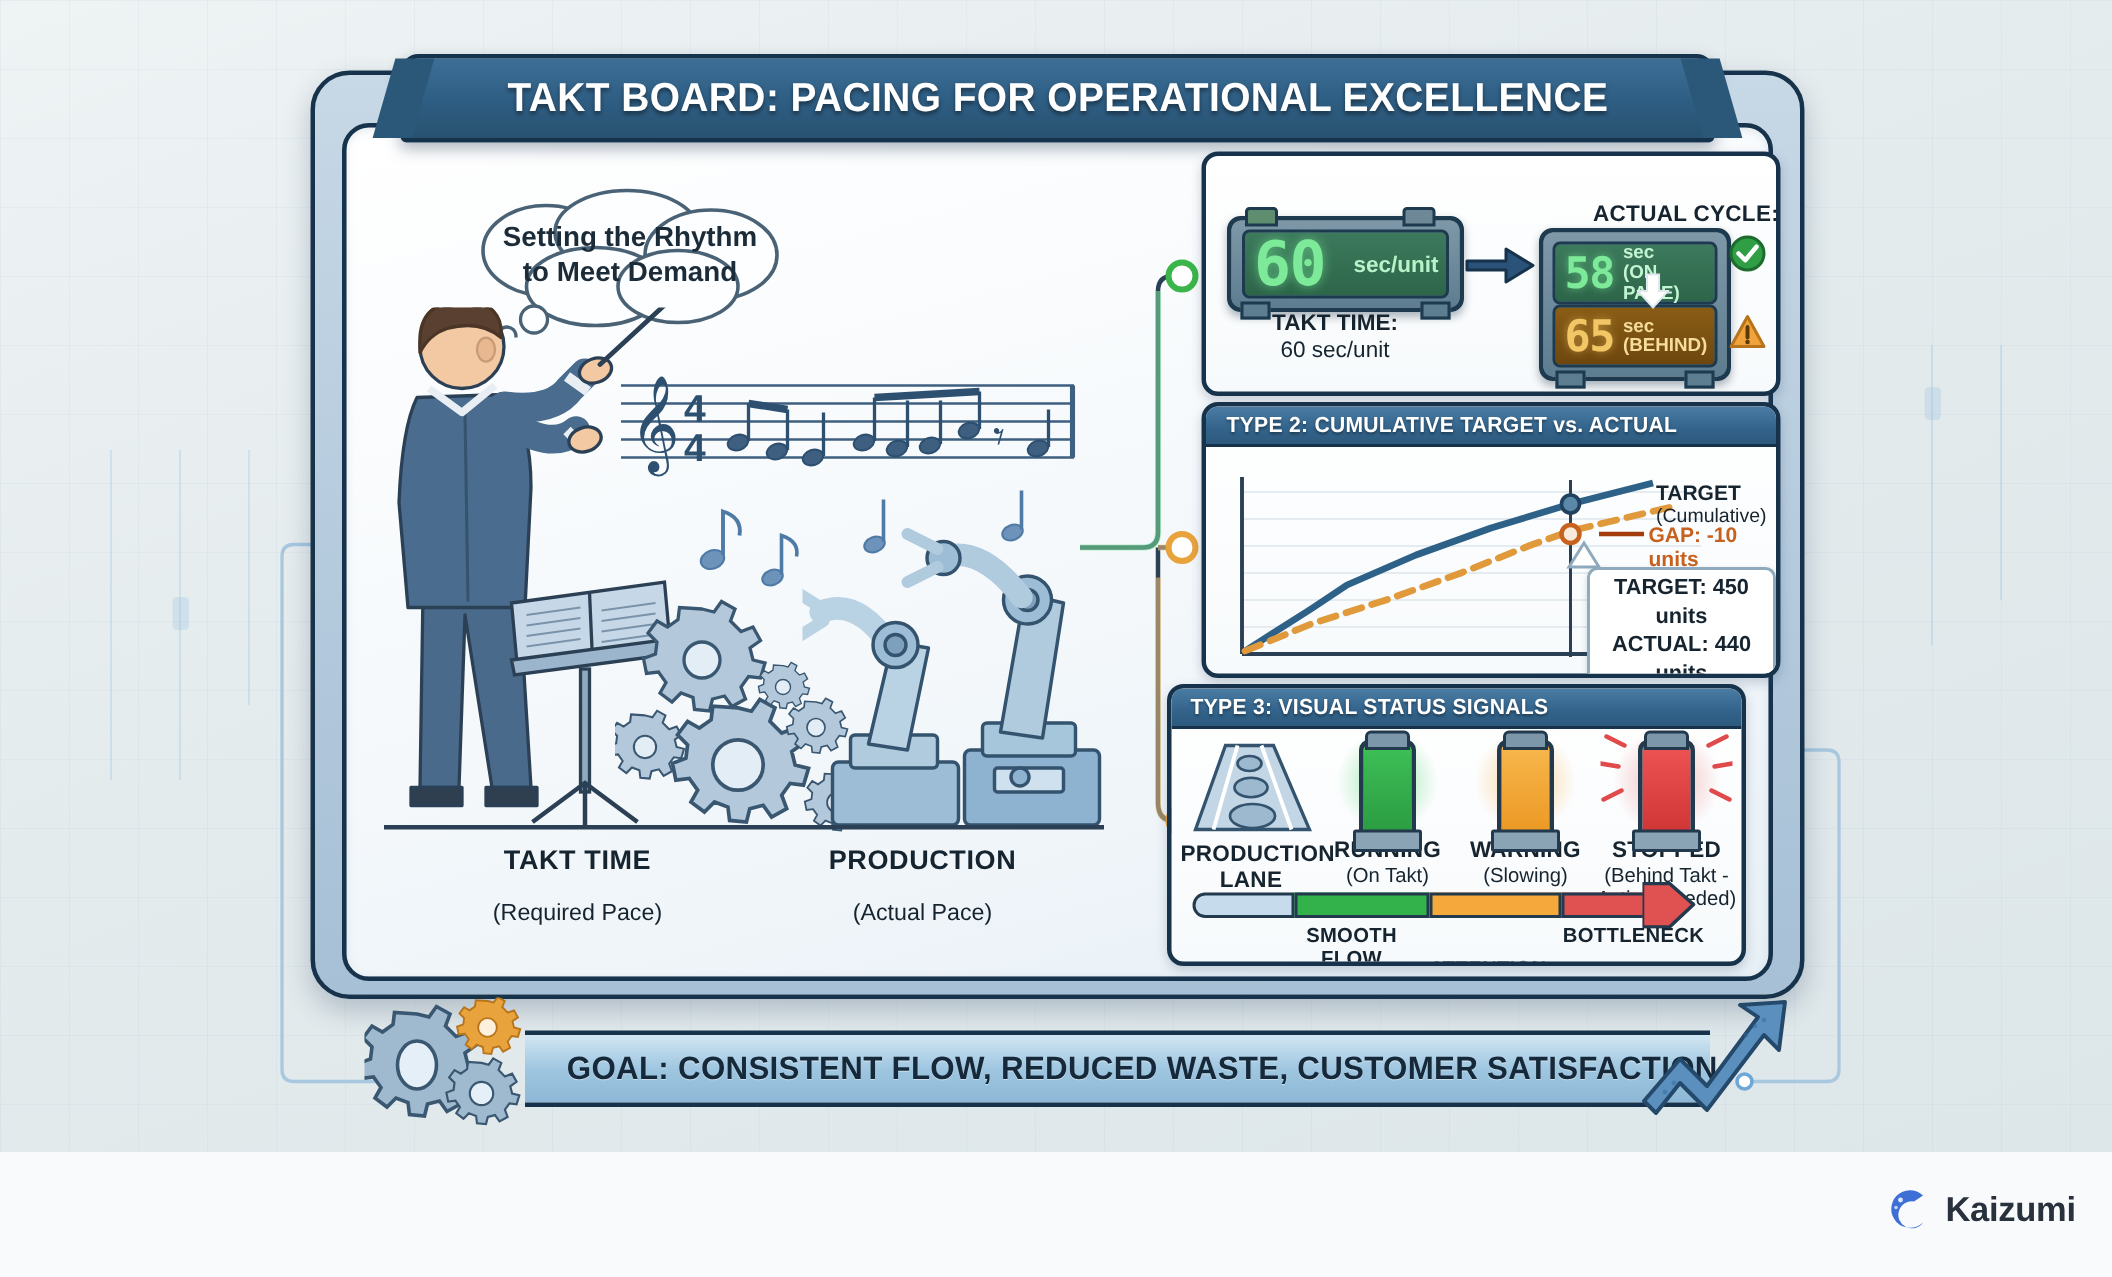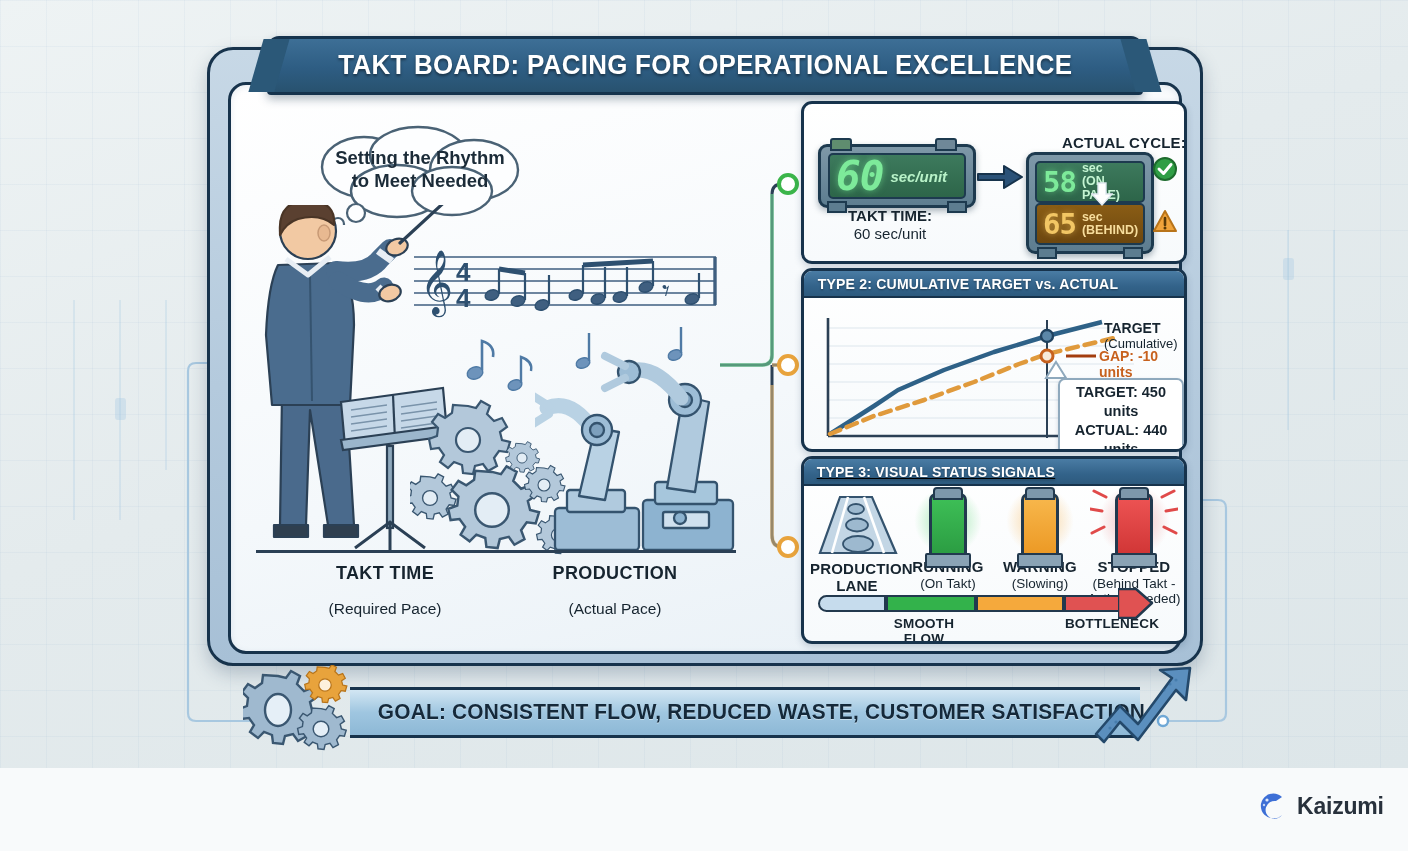--- a/index.html
+++ b/index.html
@@ -97,21 +97,21 @@
     background:linear-gradient(180deg,#4a7ca4 0%,#33638a 60%,#2d5a7e 100%);
     border-bottom:2px solid #17334c;
     display:flex;align-items:center;padding-left:9px;
   }
   .panel-head span{
     color:#fff;font-size:14.5px;font-weight:bold;letter-spacing:.2px;
     text-shadow:0 1px 2px rgba(0,0,0,.4);transform:scaleX(.97);
   }
   #panel1{left:801px;top:101px;width:380px;height:157px;}
   #panel2{left:801px;top:268px;width:380px;height:178px;}
-  #panel3{left:801px;top:456px;width:380px;height:182px;text-decoration:underline;}
+  #panel3{left:778px;top:456px;width:380px;height:182px;}
 
   
   .clock{
     position:absolute;border:3px solid #1d3a4f;border-radius:9px;
     background:linear-gradient(180deg,#7e98a8 0%,#5d7d90 100%);
     box-shadow:0 3px 6px rgba(20,45,65,.35);
   }
   .clock-screen{
     position:absolute;border-radius:5px;display:flex;align-items:center;
   }
@@ -218,21 +218,21 @@
       <ellipse cx="95" cy="66" rx="46" ry="26"></ellipse>
       <ellipse cx="150" cy="66" rx="40" ry="24"></ellipse>
     </g>
     <g fill="#fdfeff" stroke="#4a6275" stroke-width="2.2">
       <circle cx="54" cy="88" r="9"></circle>
       <circle cx="36" cy="99" r="6"></circle>
     </g>
   </svg>
   <div id="thought-text">
     <div>Setting the Rhythm</div>
-    <div>to Meet Needed</div>
+    <div>to Meet Demand</div>
   </div>
 
   <svg style="position:absolute;left:0px;top:110px;" width="200" height="350">
     <g stroke="#2b4055" stroke-width="2.2" stroke-linejoin="round">
 
       <path d="M32,190 L30,320 L56,320 L60,205 L78,320 L104,320 L96,190 Z" fill="#4a6a8c"></path>
 
       <path d="M24,320 L58,320 L58,332 L24,332 Z" fill="#2f3f4f"></path>
       <path d="M74,320 L108,320 L108,332 L74,332 Z" fill="#2f3f4f"></path>
 
@@ -398,26 +398,26 @@
   </g>
   <circle cx="68" cy="34" r="9" fill="#ffffff" stroke="#3bb54a" stroke-width="4"></circle>
   <circle cx="68" cy="215" r="9" fill="#ffffff" stroke="#e8a33c" stroke-width="4"></circle>
   <circle cx="68" cy="397" r="9" fill="#ffffff" stroke="#e8a33c" stroke-width="4"></circle>
 </svg>
 
 <div class="panel" id="panel1">
 
   <div id="actual-cycle-label">ACTUAL CYCLE:</div>
 
-  <div class="clock" style="left:14px;top:40px;width:152px;height:58px;font-style:italic;">
+  <div class="clock" style="left:14px;top:40px;width:152px;height:58px;">
     <div style="position:absolute;left:9px;top:-9px;width:18px;height:9px;background:#5f8d6f;border:2px solid #1d3a4f;border-radius:3px 3px 0 0;"></div>
     <div style="position:absolute;right:16px;top:-9px;width:18px;height:9px;background:#6f8898;border:2px solid #1d3a4f;border-radius:3px 3px 0 0;"></div>
     <div class="clock-screen" style="left:7px;top:6px;right:7px;bottom:6px;background:linear-gradient(180deg,#3d7a5d 0%,#2d6549 100%);border:2px solid #1d3a4f;padding-left:6px;">
       <div class="seg" style="font-size:41px;color:#7dea9a;text-shadow:0 0 7px rgba(120,240,150,.6);">60</div>
-      <div style="font-size:15px;font-weight:bold;color:#b8f2c8;margin-left:7px;">sec/unit</div>
+      <div style="font-size:15px;font-weight:bold;color:#b8f2c8;margin-left:19px;">sec/unit</div>
     </div>
     <div style="position:absolute;left:6px;bottom:-8px;width:16px;height:8px;background:#5d7d90;border:2px solid #1d3a4f;"></div>
     <div style="position:absolute;right:6px;bottom:-8px;width:16px;height:8px;background:#5d7d90;border:2px solid #1d3a4f;"></div>
   </div>
 
   <div id="takt-cap">
     <div>TAKT TIME:</div>
     <div style="font-weight:normal;">60 sec/unit</div>
   </div>
 

